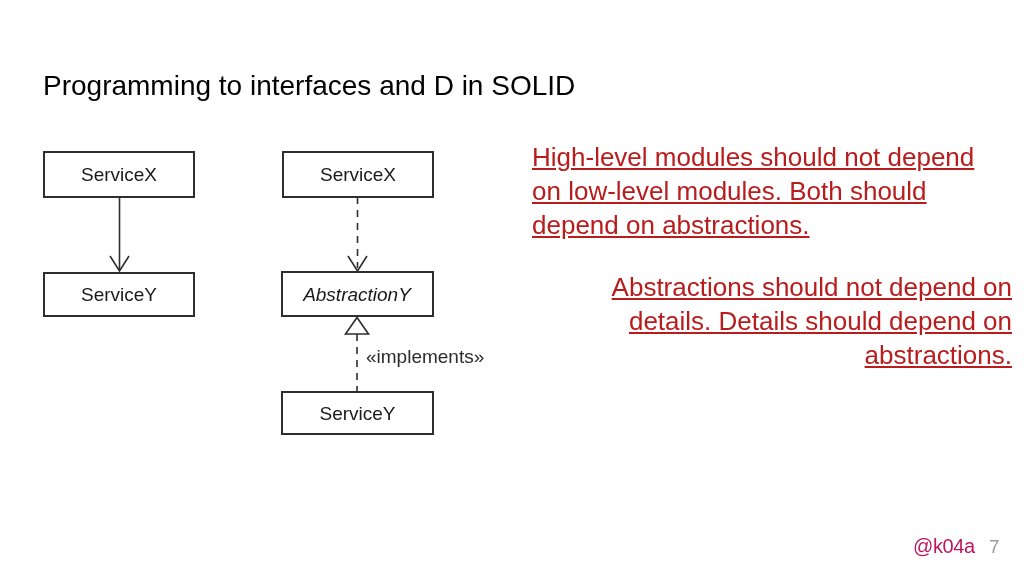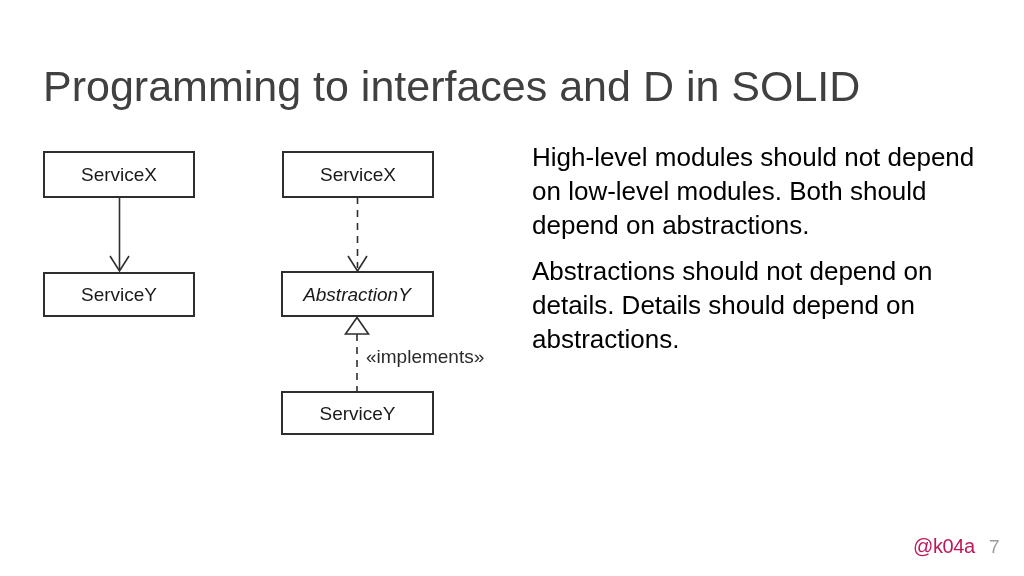--- a/index.html
+++ b/index.html
@@ -12,23 +12,23 @@
     width: 1024px;
     height: 576px;
     background: #ffffff;
     overflow: hidden;
     font-family: "Liberation Sans", sans-serif;
   }
   .title {
     position: absolute;
     left: 43px;
     top: 62px;
-    font-size: 43px;
+    font-size: 28px;
     line-height: 48px;
-    color: #404040;
+    color: #000000;
     white-space: pre;
     letter-spacing: 0px;
   }
   .diagram {
     position: absolute;
     left: 0;
     top: 0;
   }
   .diagram rect.box {
     fill: #ffffff;
@@ -63,28 +63,30 @@
     font-size: 19px;
     fill: #2b2b2b;
   }
   .body-text {
     position: absolute;
     left: 532px;
     top: 140px;
     width: 480px;
     font-size: 26px;
     line-height: 34px;
-    color: #000000;
+    color: #b91c1c;
+    text-decoration: underline;
   }
   .body-text p {
     margin: 0;
     white-space: pre;
   }
   .body-text p + p {
-    margin-top: 12px;
+    margin-top: 28px;
+    text-align: right;
   }
   .footer-handle {
     position: absolute;
     left: 913px;
     top: 536px;
     font-size: 20px;
     line-height: 20px;
     letter-spacing: -0.4px;
     color: #be185d;
   }

